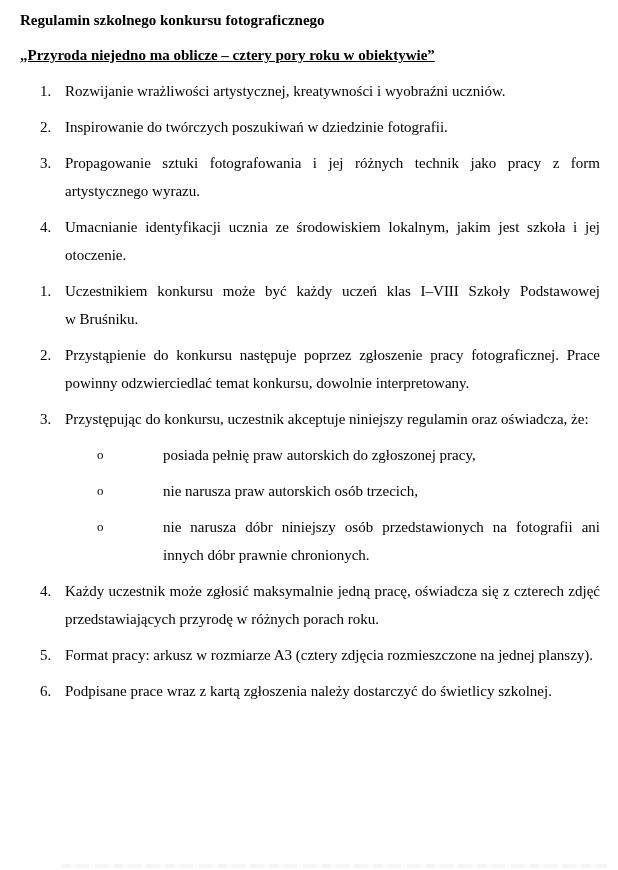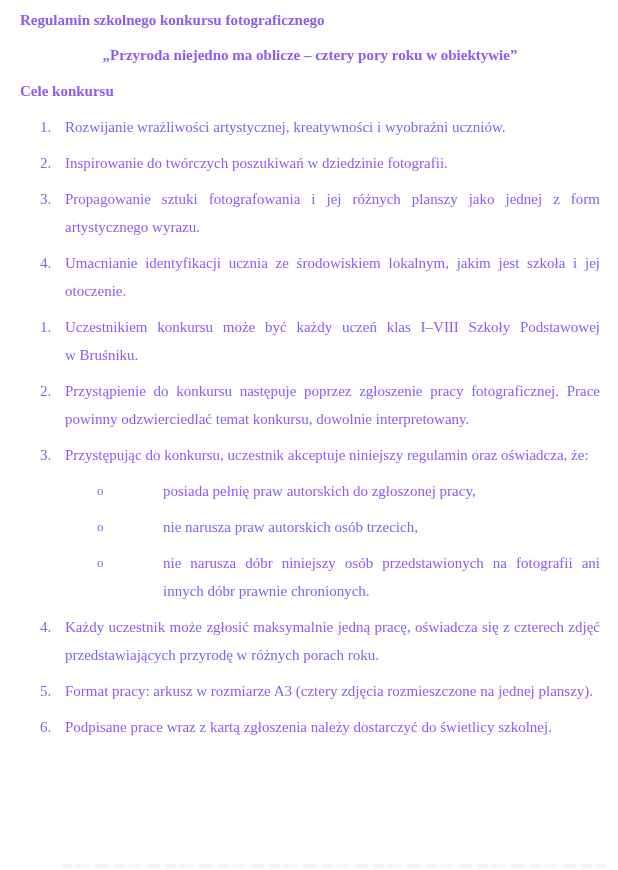--- a/index.html
+++ b/index.html
@@ -5,30 +5,30 @@
   html, body { margin: 0; padding: 0; background: #ffffff; }
   .page {
     position: relative;
     width: 618px;
     height: 870px;
     background: #ffffff;
     overflow: hidden;
     font-family: "Liberation Serif", "DejaVu Serif", serif;
     font-size: 15px;
     line-height: 28px;
-    color: #8b5cf6;
+    color: #000000;
   }
   .title {
     margin: 6px 20px 0 20px;
     font-weight: bold;
   }
   .subtitle {
     margin: 7px 18px 0 20px;
-    text-align: center;
     font-weight: bold;
+    text-decoration: underline;
   }
   .sections { display: block; }
   .heading {
     margin: 42px 0 0 20px;
     font-weight: bold;
   }
   .heading:first-child { margin-top: 8px; }
   .item {
     display: flex;
     margin: 8px 18px 0 40px; 
@@ -67,32 +67,31 @@
       #ececec 33px 46px, #f9f9f9 46px 52px);
   }
 </style>
 </head>
 <body>
 
 <div class="page">
   <div class="title">Regulamin szkolnego konkursu fotograficznego</div>
   <div class="subtitle">„Przyroda niejedno ma oblicze – cztery pory roku w obiektywie”</div>
   <div class="sections">
-      <div class="heading">Cele konkursu</div>
       <div class="item">
         <span class="num">1.</span>
         <div class="txt"><span>Rozwijanie wrażliwości artystycznej, kreatywności i wyobraźni uczniów.</span></div>
       </div>
       <div class="item">
         <span class="num">2.</span>
         <div class="txt"><span>Inspirowanie do twórczych poszukiwań w dziedzinie fotografii.</span></div>
       </div>
       <div class="item">
         <span class="num">3.</span>
-        <div class="txt"><span>Propagowanie sztuki fotografowania i jej różnych planszy jako jednej z form artystycznego wyrazu.</span></div>
+        <div class="txt"><span>Propagowanie sztuki fotografowania i jej różnych technik jako pracy z form artystycznego wyrazu.</span></div>
       </div>
       <div class="item">
         <span class="num">4.</span>
         <div class="txt"><span>Umacnianie identyfikacji ucznia ze środowiskiem lokalnym, jakim jest szkoła i jej otoczenie.</span></div>
       </div>
       <div class="item">
         <span class="num">1.</span>
         <div class="txt"><span>Uczestnikiem konkursu może być każdy uczeń klas I–VIII Szkoły Podstawowej w&nbsp;Bruśniku.</span></div>
       </div>
       <div class="item">

